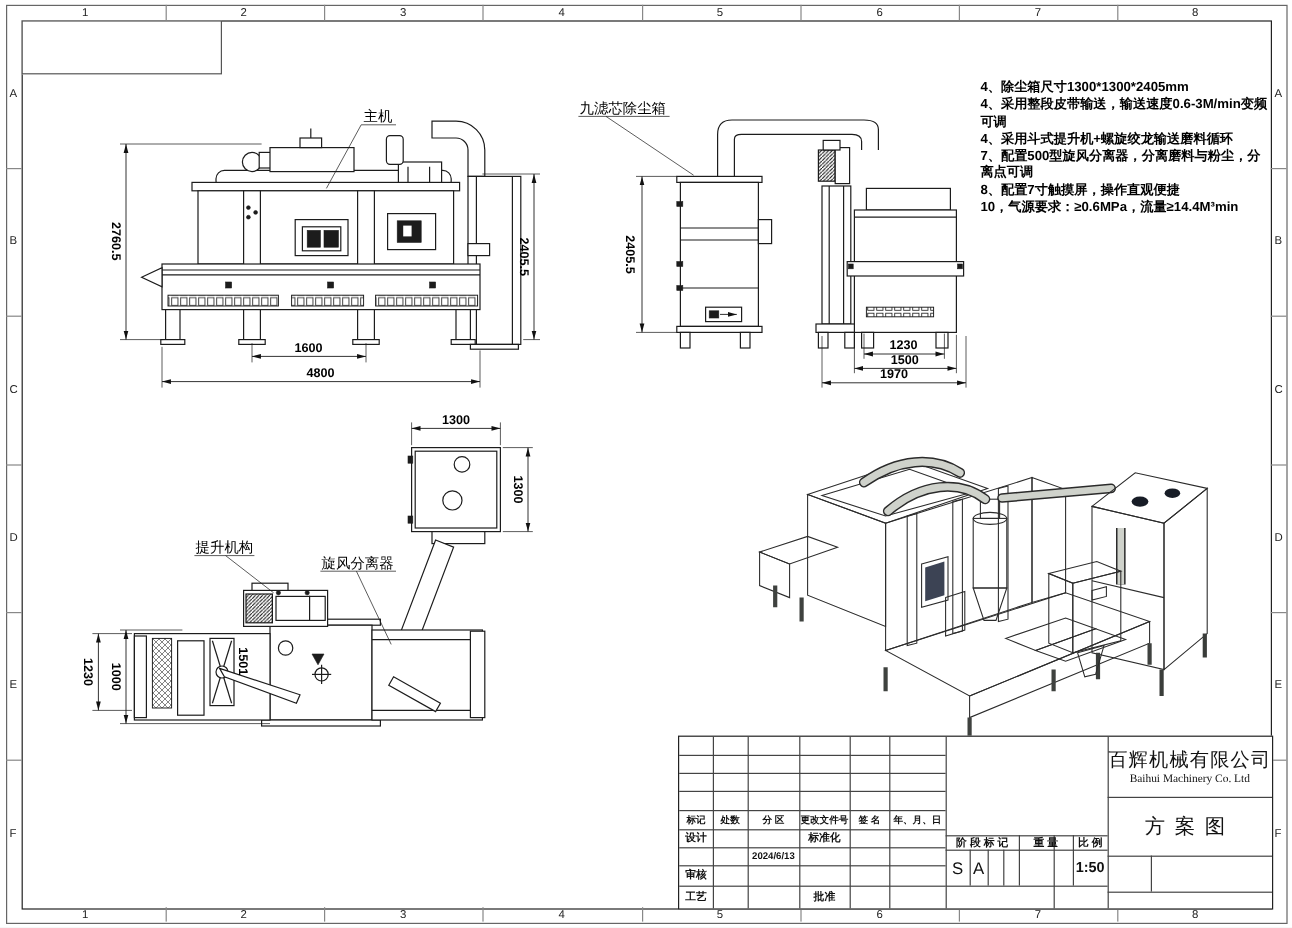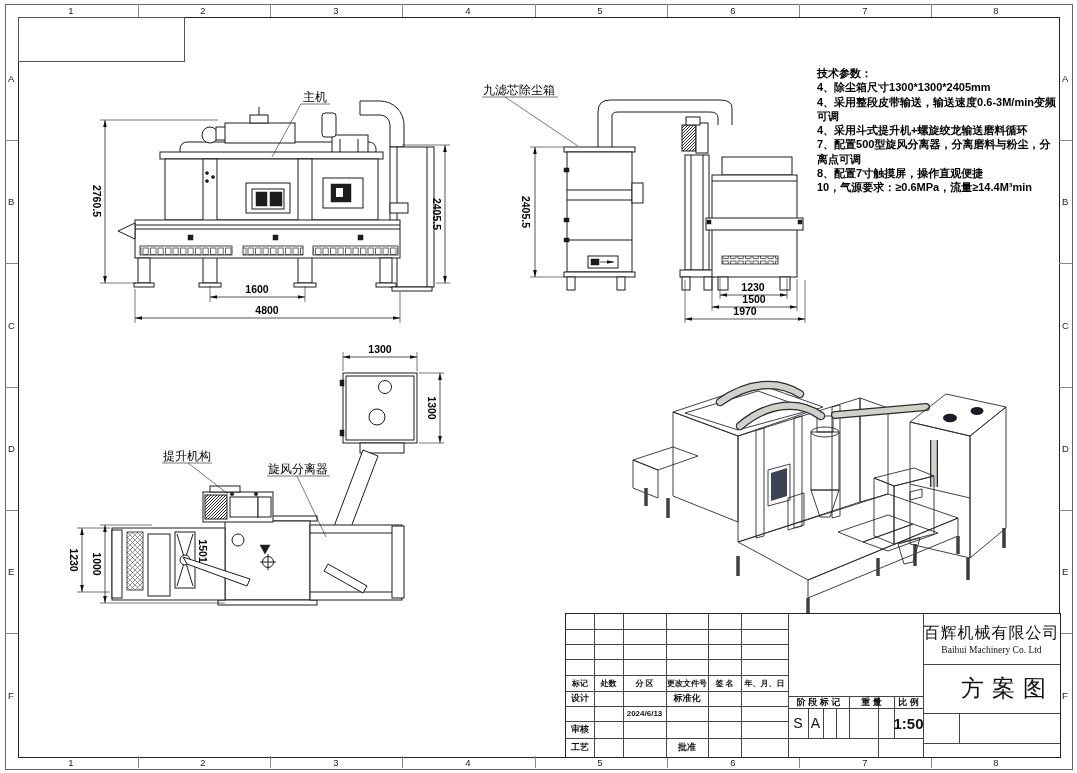--- a/index.html
+++ b/index.html
@@ -16,23 +16,23 @@
   .specs{left:817px;top:66px;width:241px;font-size:11px;line-height:1.30;font-weight:bold;color:#000}
   .tb{left:565px;top:613px;width:494px;height:143px;border:1.5px solid #222;background:#fff}
   .tb .vl{position:absolute;width:1px;background:#444}
   .tb .hl{position:absolute;height:1px;background:#444}
   .lbl{position:absolute;display:flex;align-items:center;justify-content:center;
        font-weight:bold;font-size:9px;white-space:nowrap}
   .lbl.small{font-size:8px}
   .serif{font-family:"Liberation Serif","DejaVu Serif",serif;font-weight:normal}
   .company-cn{font-size:16px;letter-spacing:1px}
   .company-en{font-size:9.5px}
-  .dwg-title{font-size:23px;letter-spacing:8px;padding-left:16px}
+  .dwg-title{font-size:17px;letter-spacing:8px;padding-left:0}
   .sa{font-size:14px;font-weight:normal}
-  .scaleval{font-size:15px}
+  .scaleval{font-size:12px}
   svg .s{stroke:#1c1c1c;fill:none;stroke-width:1}
   svg .sf{stroke:#1c1c1c;fill:#fff;stroke-width:1}
   svg .sd{stroke:#1c1c1c;fill:#1c1c1c;stroke-width:.5}
   svg .dl{stroke:#1c1c1c;stroke-width:.75;fill:none}
   svg .xl{stroke:#1c1c1c;stroke-width:.6;fill:none}
   svg .dt{font:bold 10.5px "Liberation Sans",sans-serif;fill:#000}
   svg .ct{font:12px "Liberation Serif","DejaVu Serif",serif;fill:#000}
   svg .iso-ln{stroke:#2b2b2b;stroke-width:.9;fill:none}
 </style>
 </head>
@@ -406,21 +406,20 @@
       <path d="M306,88 V135" stroke="#cfd2cb" stroke-width="5.5" fill="none"></path>
       <polygon class="iso-ln" points="246,126 286,116 306,124 266,134" fill="#b6bab3"></polygon>
       <polygon class="iso-ln" points="246,126 266,134 266,192 246,184" fill="#9aa098"></polygon>
       <polygon class="iso-ln" points="266,134 306,124 306,182 266,192" fill="#878d86"></polygon>
       <polygon class="iso-ln" points="282,140 294,137 294,145 282,148" fill="#e6c229"></polygon>
       <polygon class="iso-ln" points="270,192 292,186 285,210 276,212" fill="#70766f"></polygon>
     </g>
   </svg>
 
   <div class="abs specs">
-    <div>技术参数：</div>
     <div>4、除尘箱尺寸1300*1300*2405mm</div>
     <div>4、采用整段皮带输送，输送速度0.6-3M/min变频可调</div>
     <div>4、采用斗式提升机+螺旋绞龙输送磨料循环</div>
     <div>7、配置500型旋风分离器，分离磨料与粉尘，分离点可调</div>
     <div>8、配置7寸触摸屏，操作直观便捷</div>
     <div>10，气源要求：≥0.6MPa，流量≥14.4M³min</div>
   </div>
 
   <div class="abs tb">
 

